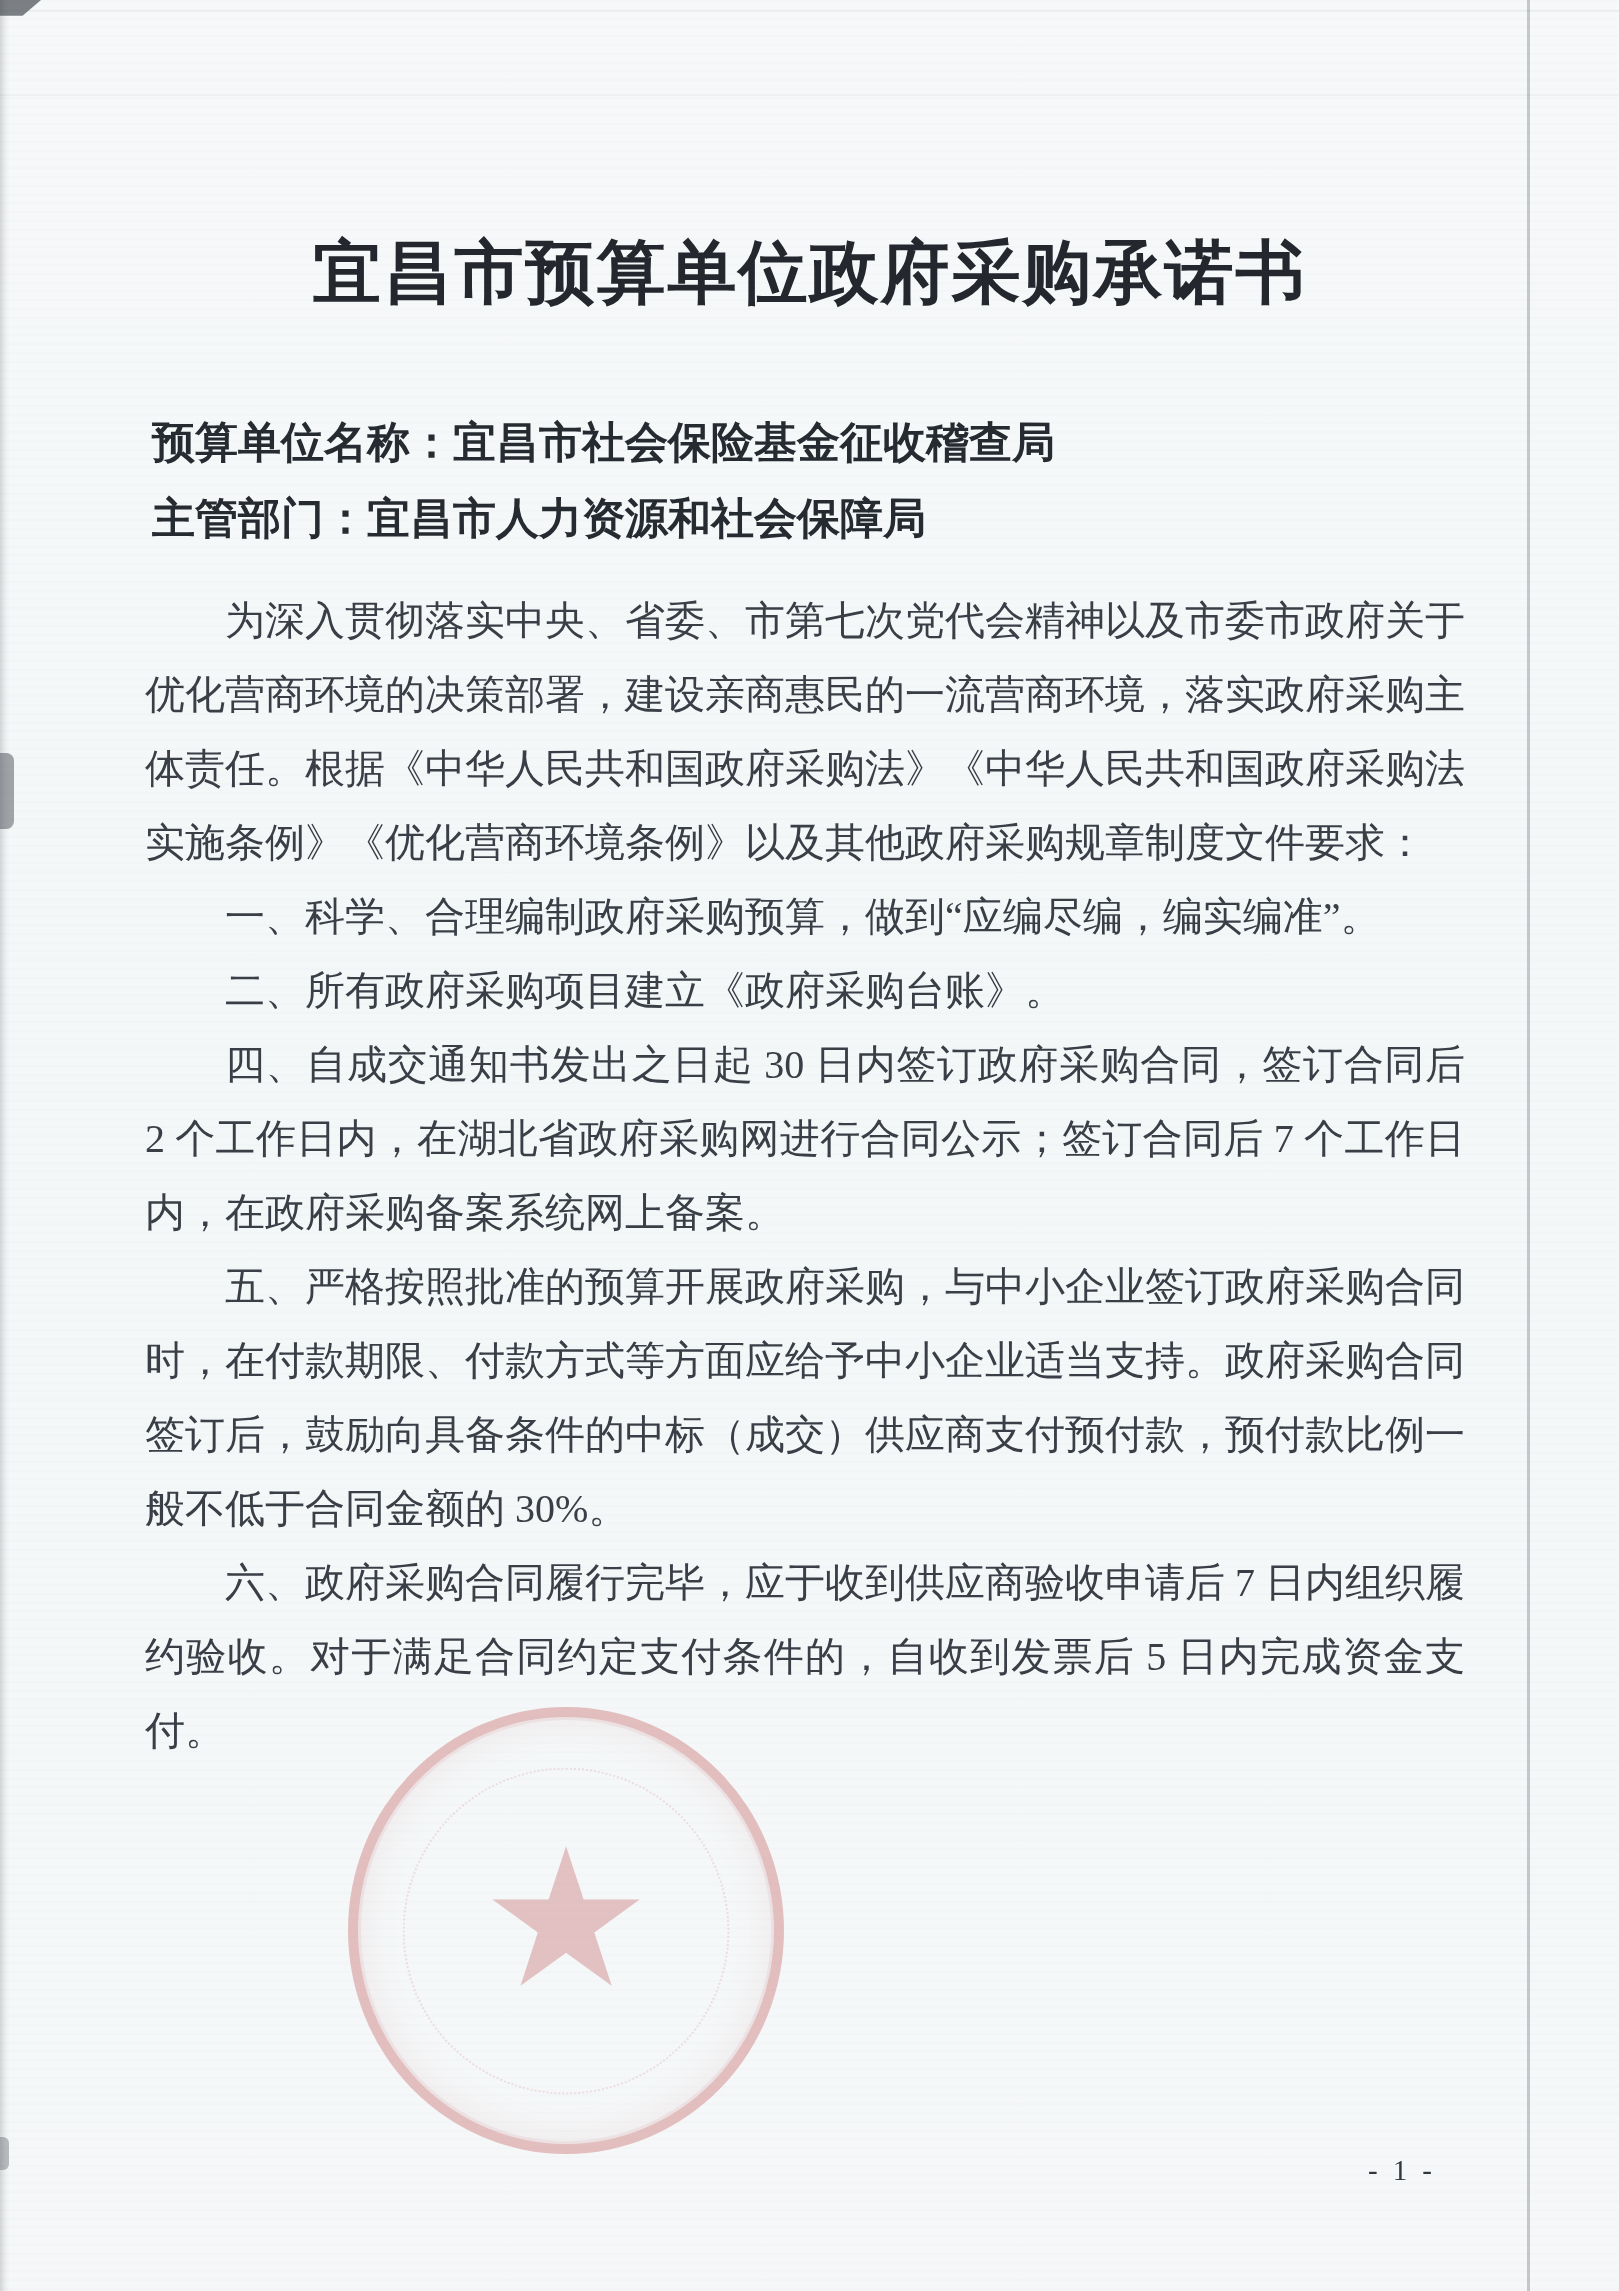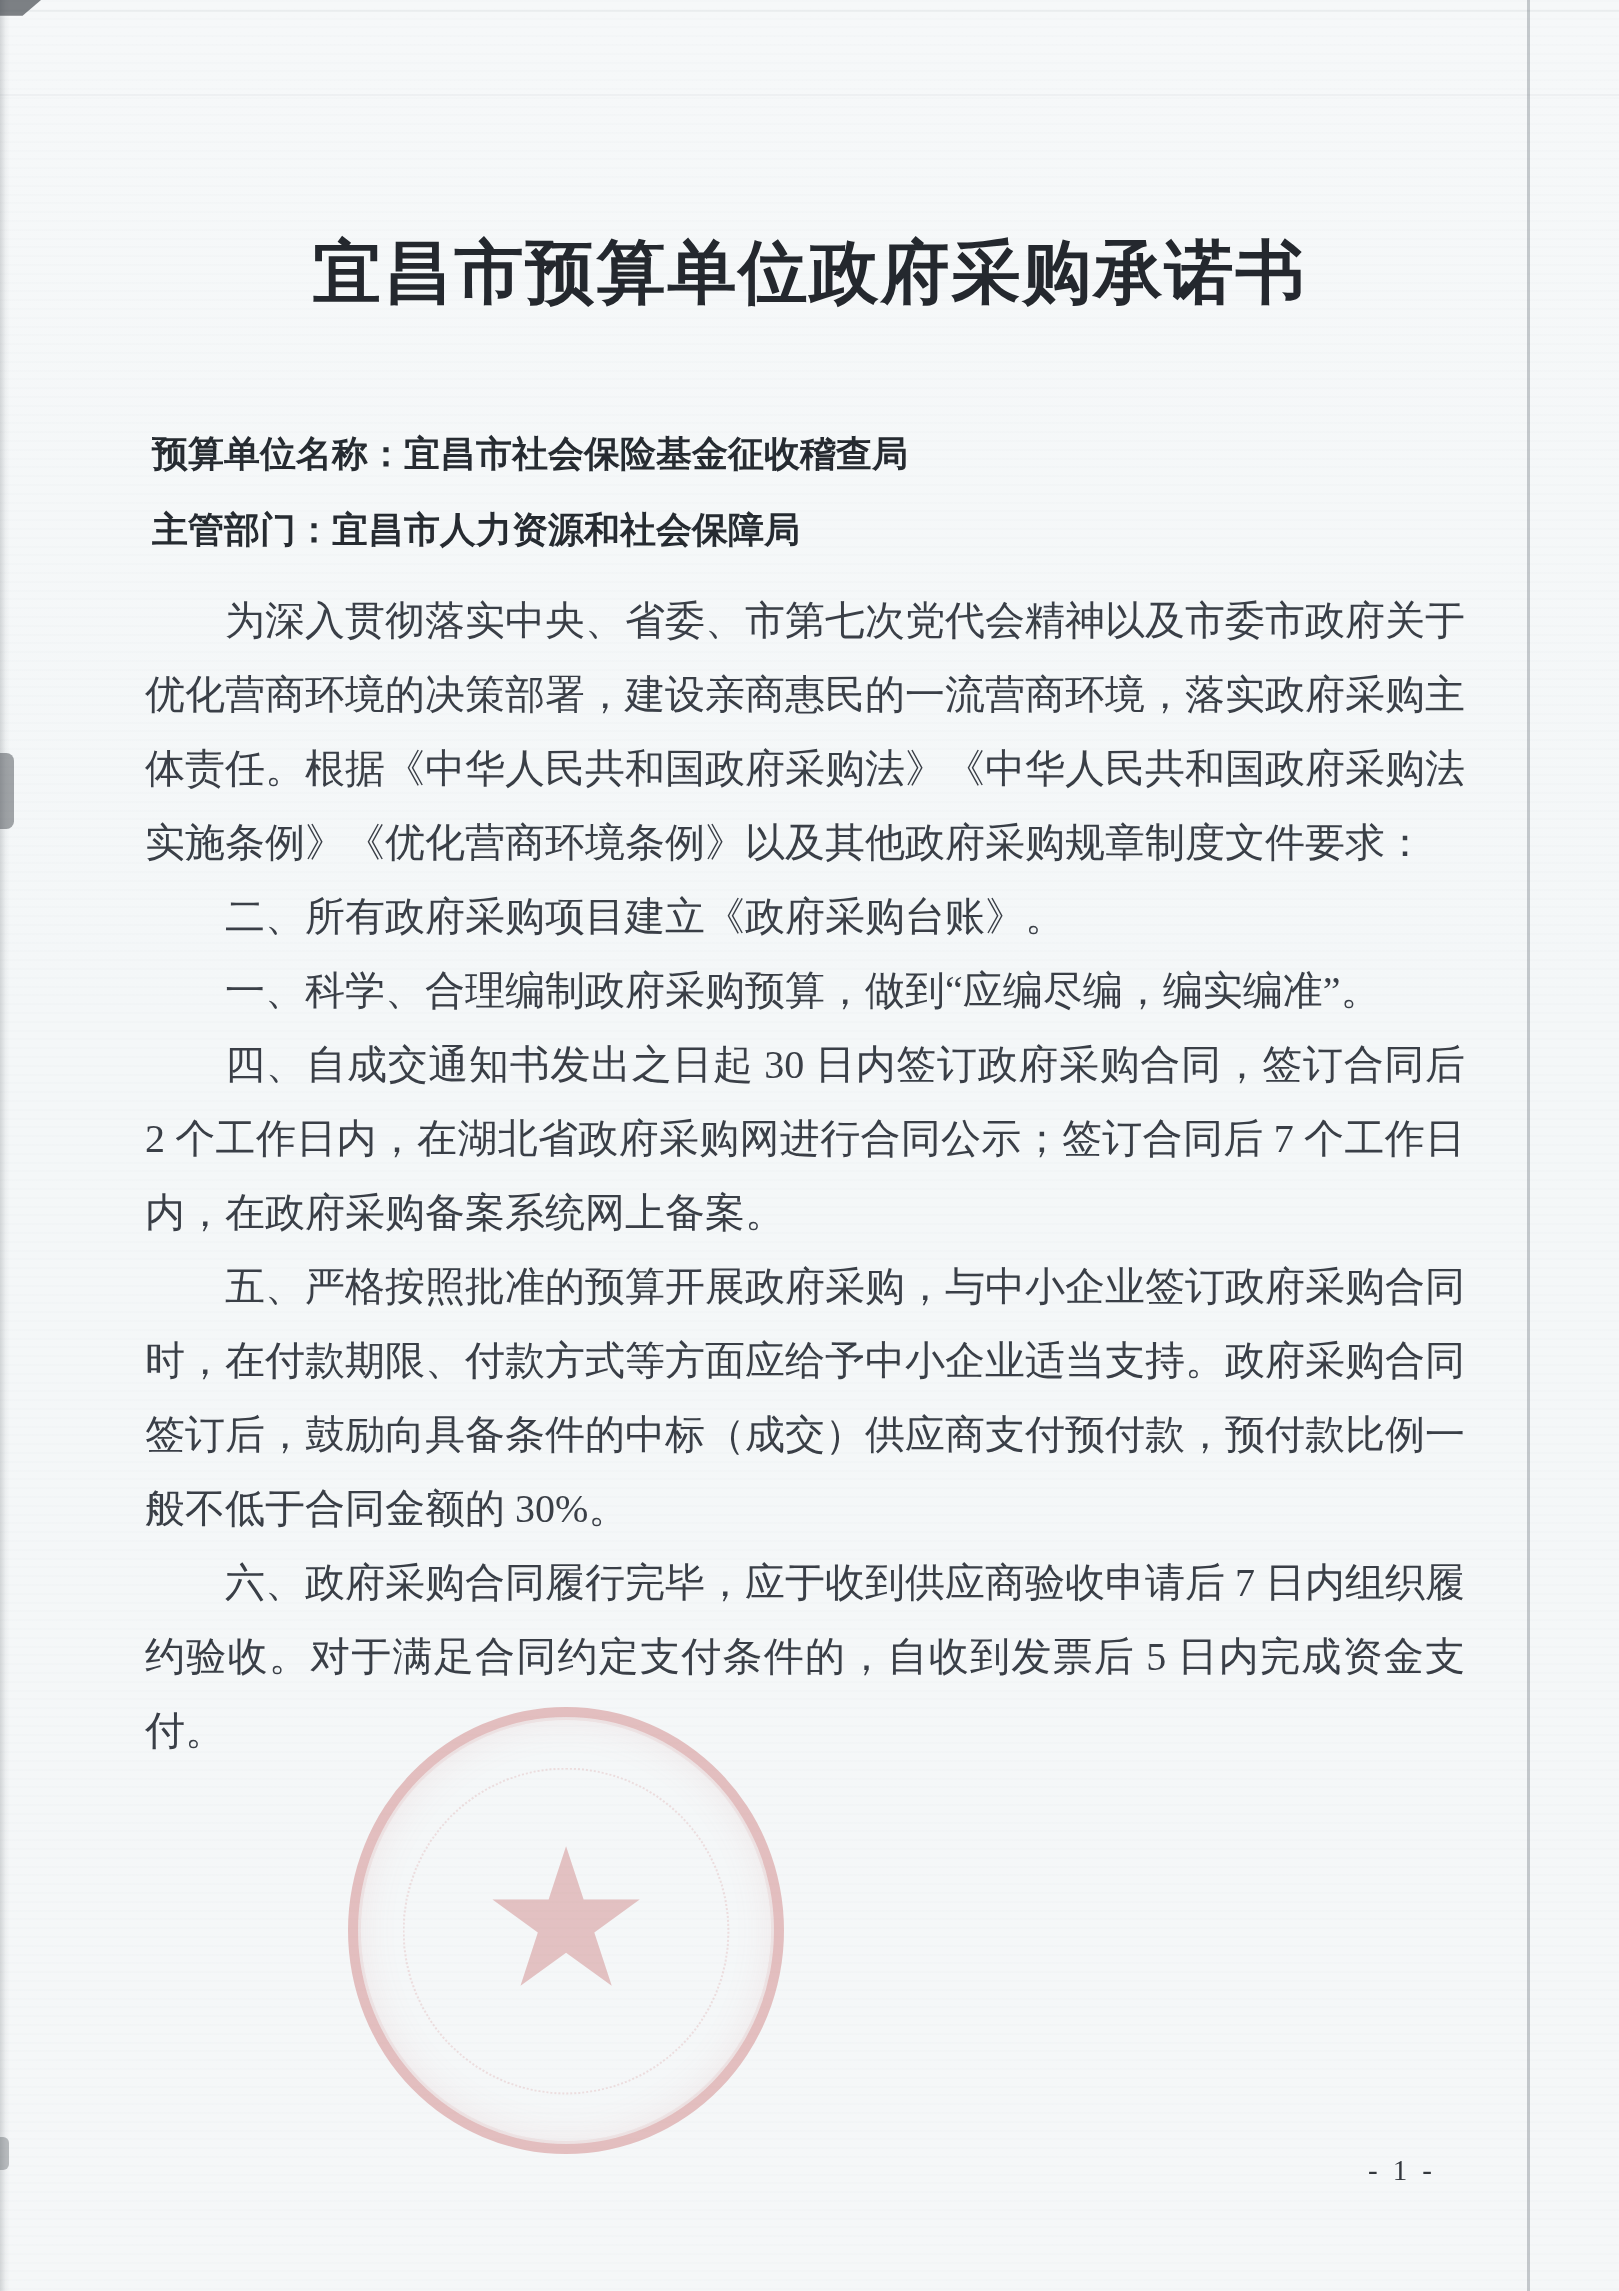--- a/index.html
+++ b/index.html
@@ -75,24 +75,24 @@
   
   .content { position: relative; z-index: 2; }
   .title {
     position: absolute; left: 0; top: 227px; width: 100%;
     margin: 0; text-align: center;
     font-size: 69px; font-weight: bold; letter-spacing: 2px;
     color: #24282e;
     font-family: "Liberation Serif", "DejaVu Serif", serif;
   }
   .meta {
-    position: absolute; left: 152px; top: 416px; width: 1323px;
+    position: absolute; left: 152px; top: 404px; width: 1323px;
     font-family: "Liberation Sans", "DejaVu Sans", sans-serif;
     font-weight: bold; color: #262b31;
-    font-size: 36px; line-height: 76px;
+    font-size: 43px; line-height: 76px;
   }
   .meta p { margin: 0; }
   .body-text {
     position: absolute; left: 145px; top: 584px; width: 1320px;
     font-size: 40px; line-height: 74px;
     text-align: justify;
     color: #3a3f47;
   }
   .body-text p { margin: 0; text-indent: 2em; }
   .pagenum {
@@ -122,22 +122,22 @@
   <div class="content">
     <h1 class="title">宜昌市预算单位政府采购承诺书</h1>
 
     <div class="meta">
       <p>预算单位名称：宜昌市社会保险基金征收稽查局</p>
       <p>主管部门：宜昌市人力资源和社会保障局</p>
     </div>
 
     <div class="body-text">
       <p>为深入贯彻落实中央、省委、市第七次党代会精神以及市委市政府关于优化营商环境的决策部署，建设亲商惠民的一流营商环境，落实政府采购主体责任。根据《中华人民共和国政府采购法》《中华人民共和国政府采购法实施条例》《优化营商环境条例》以及其他政府采购规章制度文件要求：</p>
+      <p>一、科学、合理编制政府采购预算，做到“应编尽编，编实编准”。</p>
       <p>二、所有政府采购项目建立《政府采购台账》。</p>
-      <p>一、科学、合理编制政府采购预算，做到“应编尽编，编实编准”。</p>
       <p>四、自成交通知书发出之日起 30 日内签订政府采购合同，签订合同后 2 个工作日内，在湖北省政府采购网进行合同公示；签订合同后 7 个工作日内，在政府采购备案系统网上备案。</p>
       <p>五、严格按照批准的预算开展政府采购，与中小企业签订政府采购合同时，在付款期限、付款方式等方面应给予中小企业适当支持。政府采购合同签订后，鼓励向具备条件的中标（成交）供应商支付预付款，预付款比例一般不低于合同金额的 30%。</p>
       <p>六、政府采购合同履行完毕，应于收到供应商验收申请后 7 日内组织履约验收。对于满足合同约定支付条件的，自收到发票后 5 日内完成资金支付。</p>
     </div>
 
     <div class="pagenum">- 1 -</div>
   </div>
 
 </div>
 

